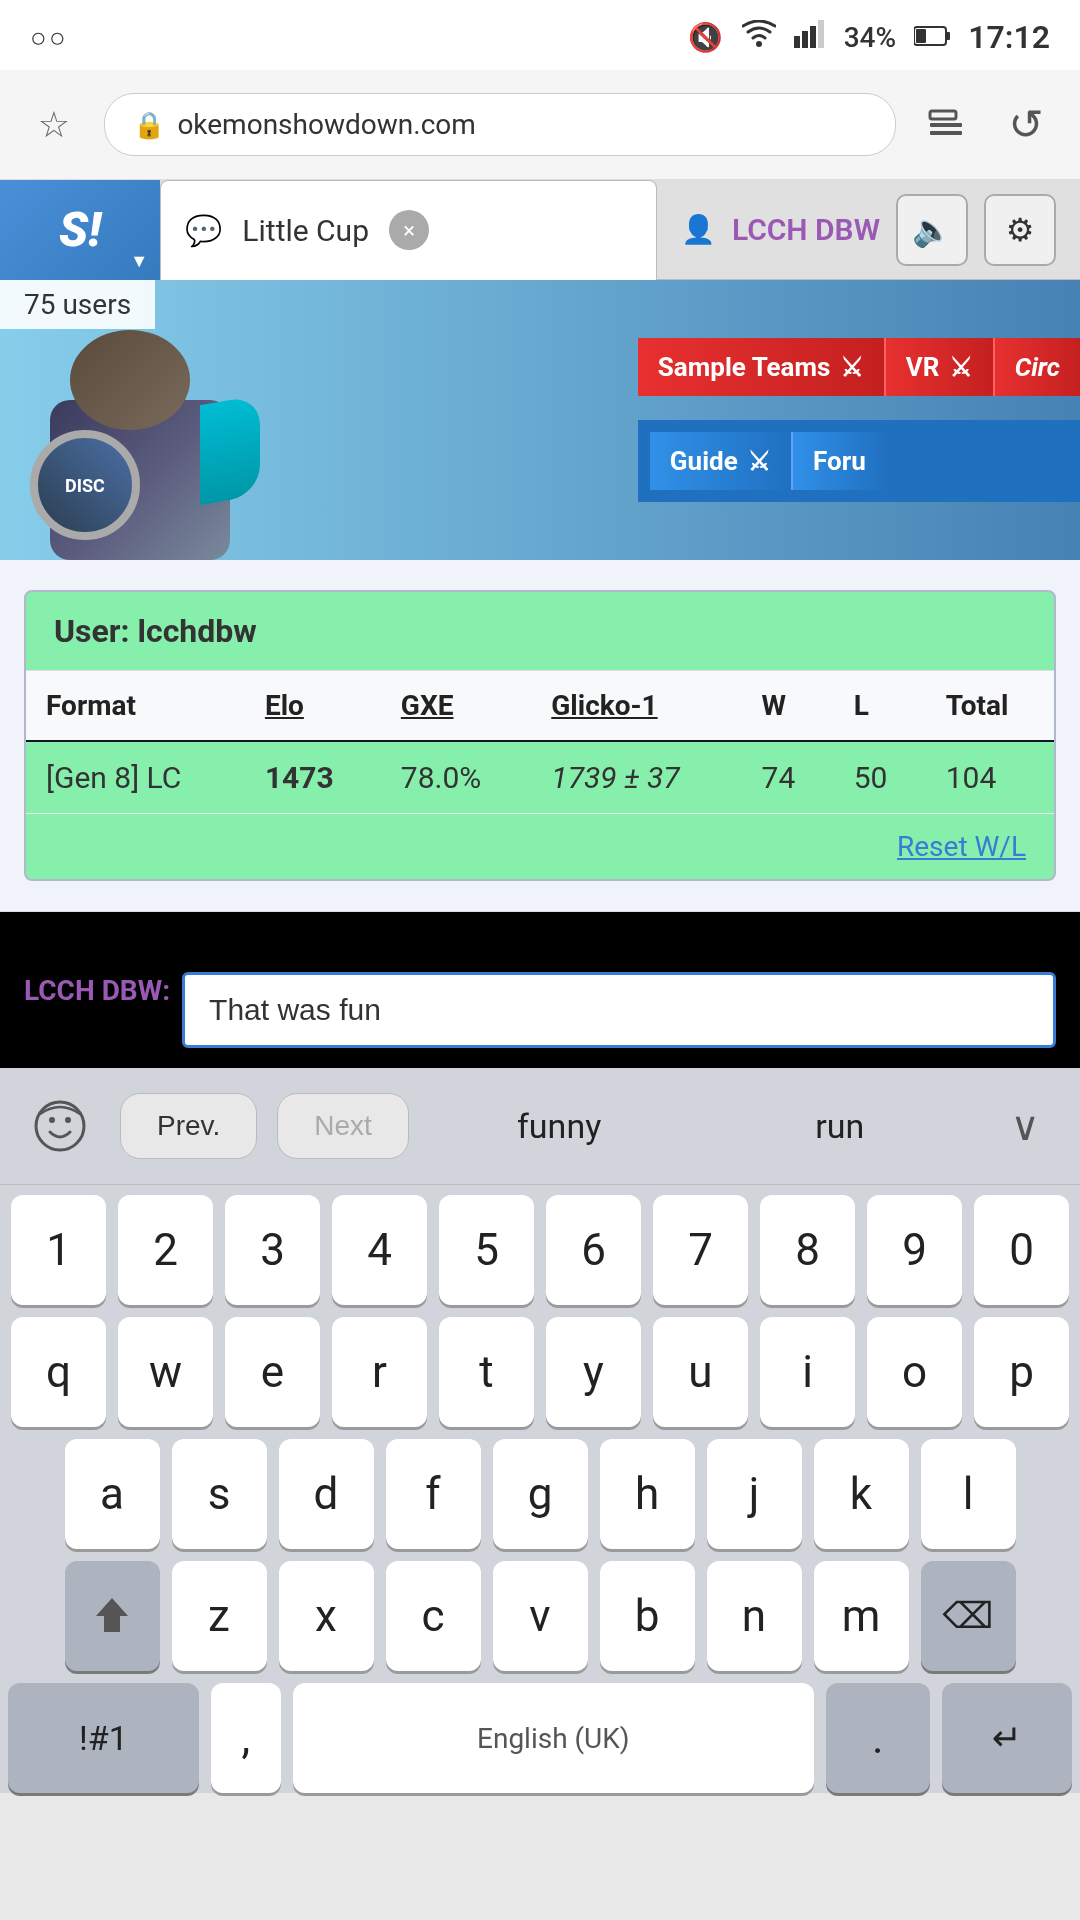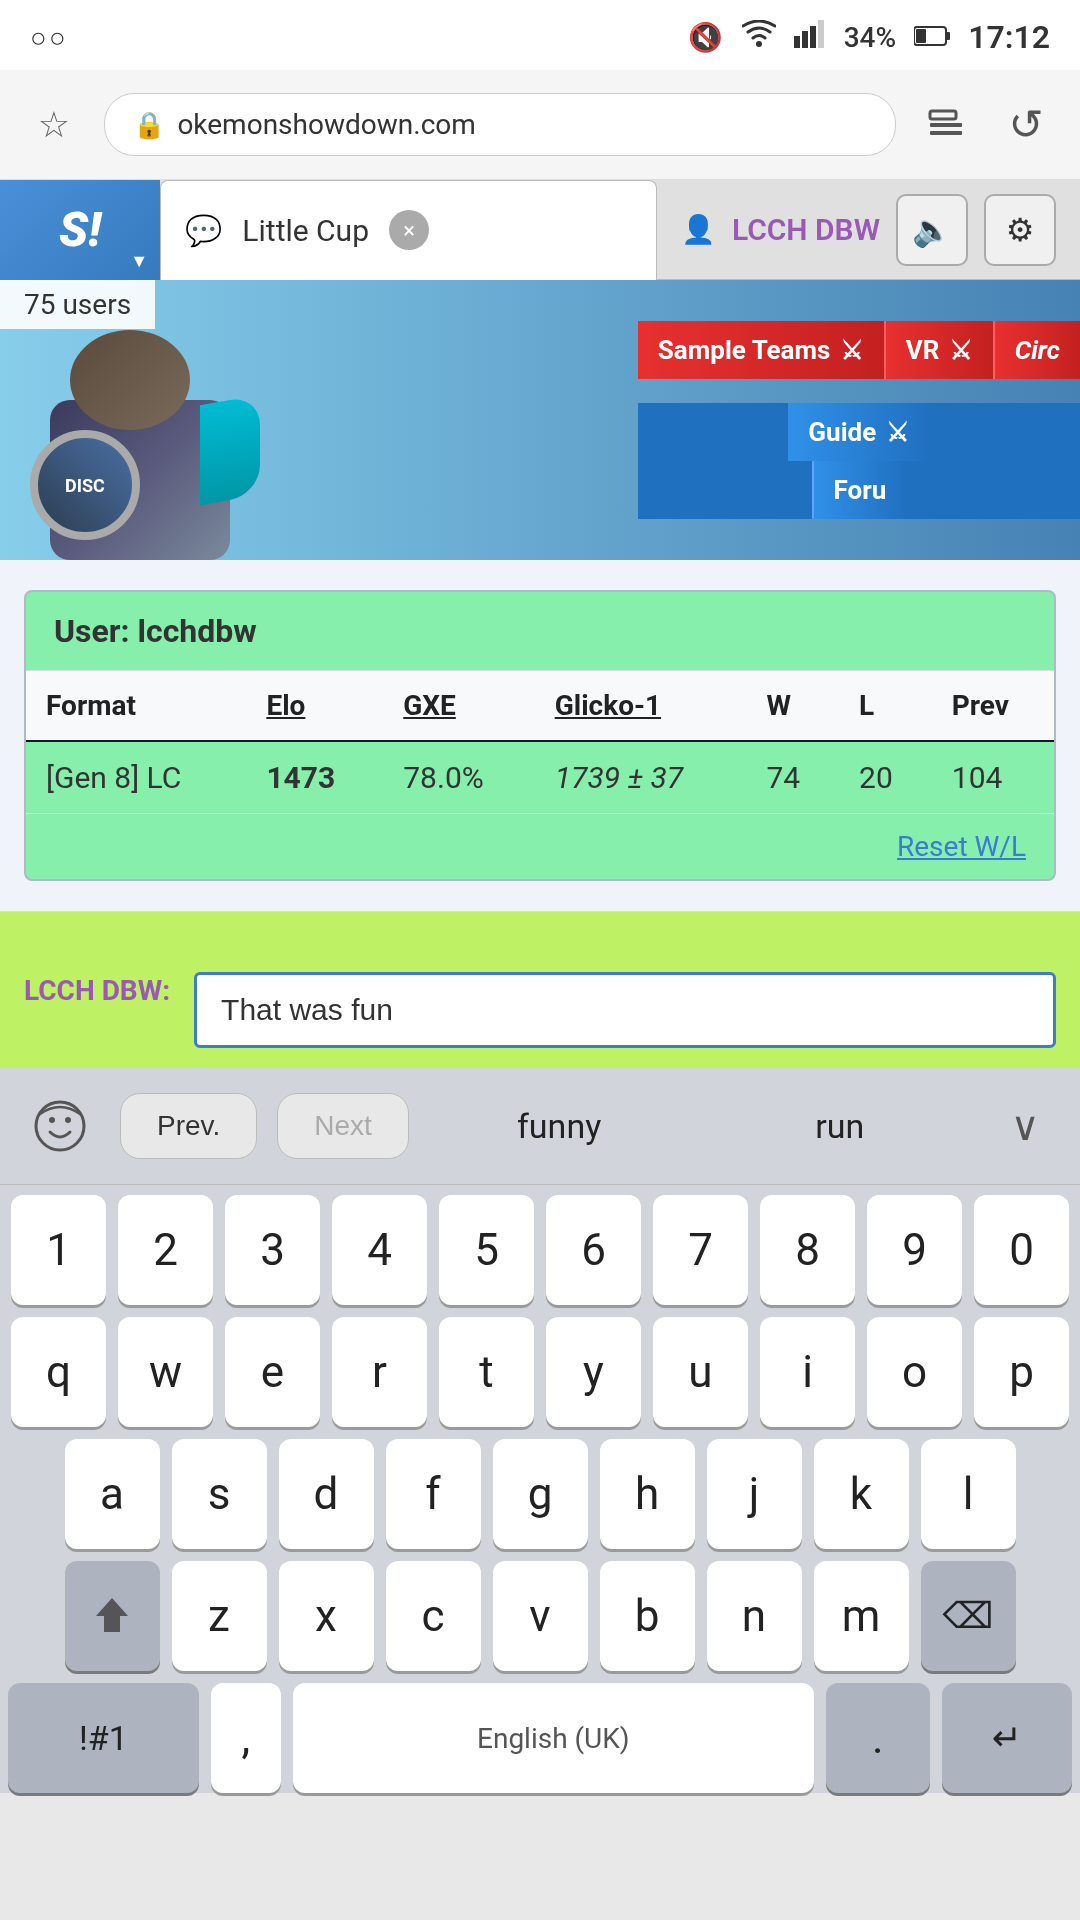--- a/index.html
+++ b/index.html
@@ -256,25 +256,25 @@
       text-align: right;
       padding: 16px 28px;
       font-size: 28px;
       color: #3a7bd5;
       text-decoration: underline;
       cursor: pointer;
     }
 
     
     .chat-input-area {
-      background: #bef264;
+      background: #000000;
       padding: 20px 24px;
       display: flex;
       align-items: center;
-      gap: 24px;
+      gap: 12px;
       border-top: 1px solid #ddd;
     }
     .chat-username-label {
       font-size: 28px;
       color: #9b59b6;
       font-weight: 700;
       white-space: nowrap;
     }
     .chat-input {
       flex: 1;
@@ -537,21 +537,21 @@
         <span style="font-size:26px;">⚔</span>
       </div>
       <div class="banner-nav-item" style="border-left:2px solid #ff6060;">
         <span>VR</span>
         <span style="font-size:26px;">⚔</span>
       </div>
       <div class="banner-nav-item" style="border-left:2px solid #ff6060;font-style:italic;">
         <span>Circ</span>
       </div>
     </div>
-    <div style="display:flex;align-items:center;background:#2070c0;padding:0;margin-top:16px;flex-direction:column;">
+    <div style="display:flex;align-items:center;background:#2070c0;padding:12px;margin-top:16px;">
       <div class="banner-nav-bottom">
         <span>Guide</span>
         <span style="font-size:26px;">⚔</span>
       </div>
       <div class="banner-nav-bottom" style="border-left:2px solid #60a0ff;">
         <span>Foru</span>
       </div>
     </div>
   </div>
 </div>
@@ -564,31 +564,31 @@
     </div>
     <table class="stats-table">
       <thead>
         <tr>
           <th>Format</th>
           <th class="underline">Elo</th>
           <th class="underline">GXE</th>
           <th class="underline">Glicko-1</th>
           <th>W</th>
           <th>L</th>
-          <th>Prev</th>
+          <th>Total</th>
         </tr>
       </thead>
       <tbody>
         <tr>
           <td>[Gen 8] LC</td>
           <td class="bold">1473</td>
           <td>78.0%</td>
           <td class="italic">1739 ± 37</td>
           <td>74</td>
-          <td>20</td>
+          <td>50</td>
           <td>104</td>
         </tr>
       </tbody>
     </table>
     <a class="reset-link">Reset W/L</a>
   </div>
 </div>
 
 <div class="chat-input-area">
   <span class="chat-username-label">LCCH DBW:</span>

